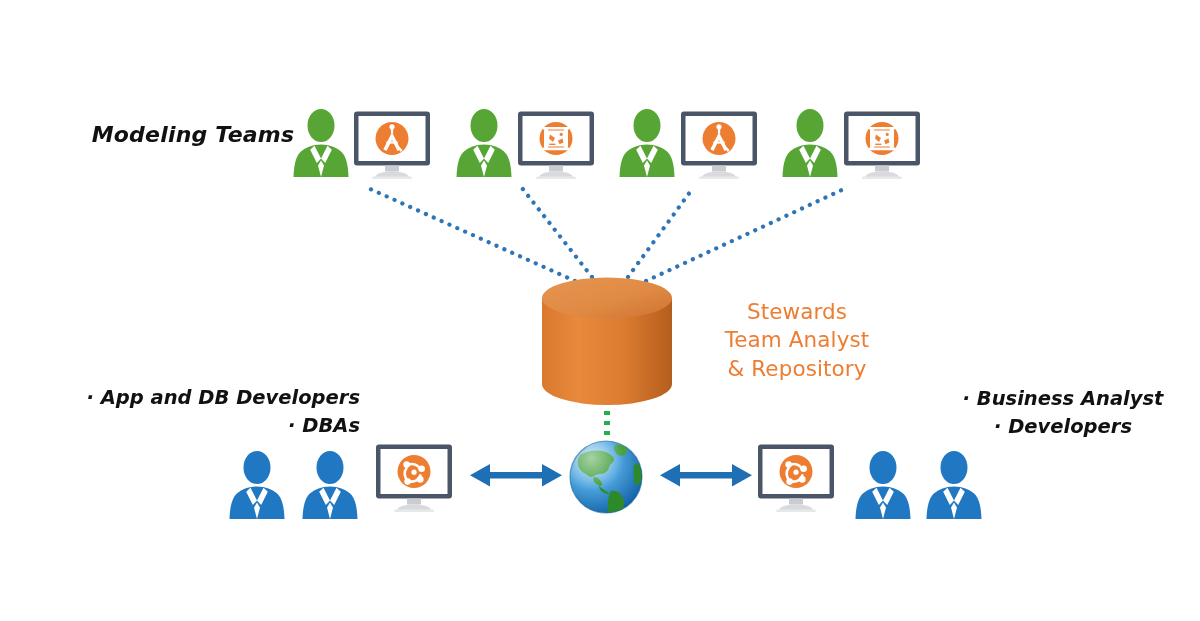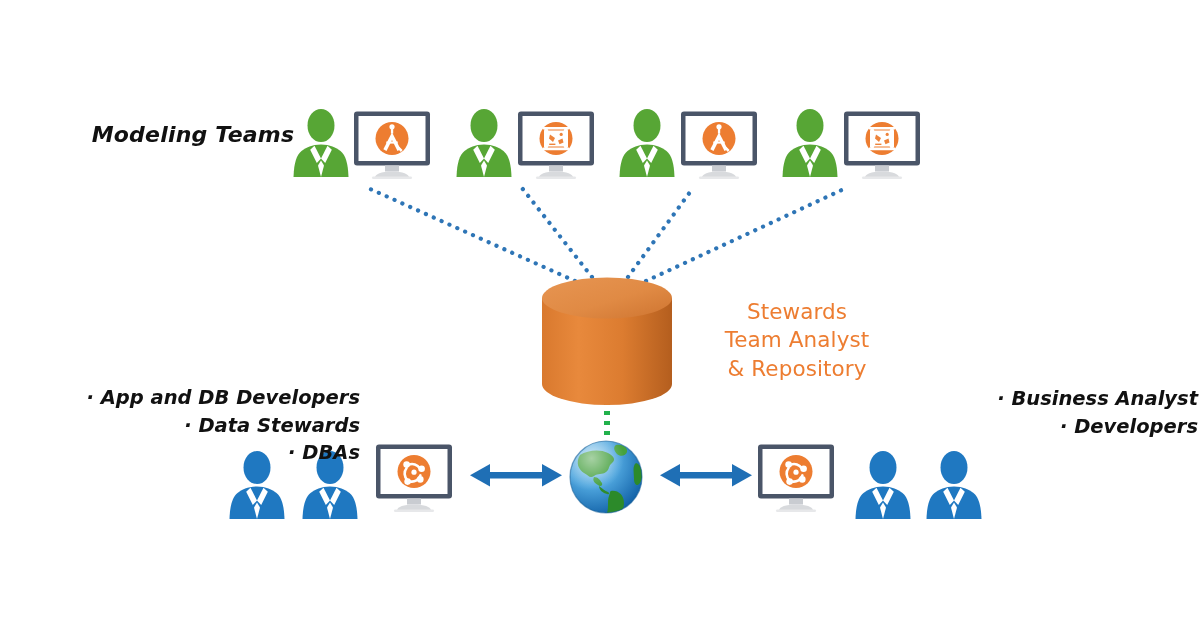--- a/index.html
+++ b/index.html
@@ -15,21 +15,21 @@
     font-size:22px; font-weight:700; font-style:italic;
     color:#111; letter-spacing:.2px; line-height:1.15;
   }
   .label-left{
     left:60px; top:358px; width:300px; text-align:right;
     font-family:"DejaVu Sans",sans-serif;
     font-size:19.5px; font-weight:700; font-style:italic;
     color:#111; line-height:1.42;margin-top:26px;
   }
   .label-right{
-    left:928px; top:385px; width:270px; text-align:right;
+    left:928px; top:385px; width:270px; text-align:center;
     font-family:"DejaVu Sans",sans-serif;
     font-size:19.5px; font-weight:700; font-style:italic;
     color:#111; line-height:1.42;
   }
   .label-server{
     left:682px; top:298px; width:230px;
     font-family:"DejaVu Sans",sans-serif;
     font-size:21.5px; font-weight:400; color:#ED7D31;
     line-height:1.32; letter-spacing:.1px;
   }
@@ -375,21 +375,20 @@
       <path d="M35.5 39.8 29 52.5l4.2 4.6 6.6-13.4z" fill="#fff"></path>
       <path d="M29 54.5l-3 5 3 11.5 3-11.5z" fill="#fff"></path>
     </g>
       </svg>
   </div>
 
   <div class="abs label-modeling">Modeling Teams</div>
 
   <div class="abs label-left">
     <div>· App and DB Developers</div>
-    <div>· Data Stewards</div>
     <div>· DBAs</div>
   </div>
 
   <div class="abs label-right">
     <div>· Business Analyst</div>
     <div>· Developers</div>
   </div>
 
 </div>
 

